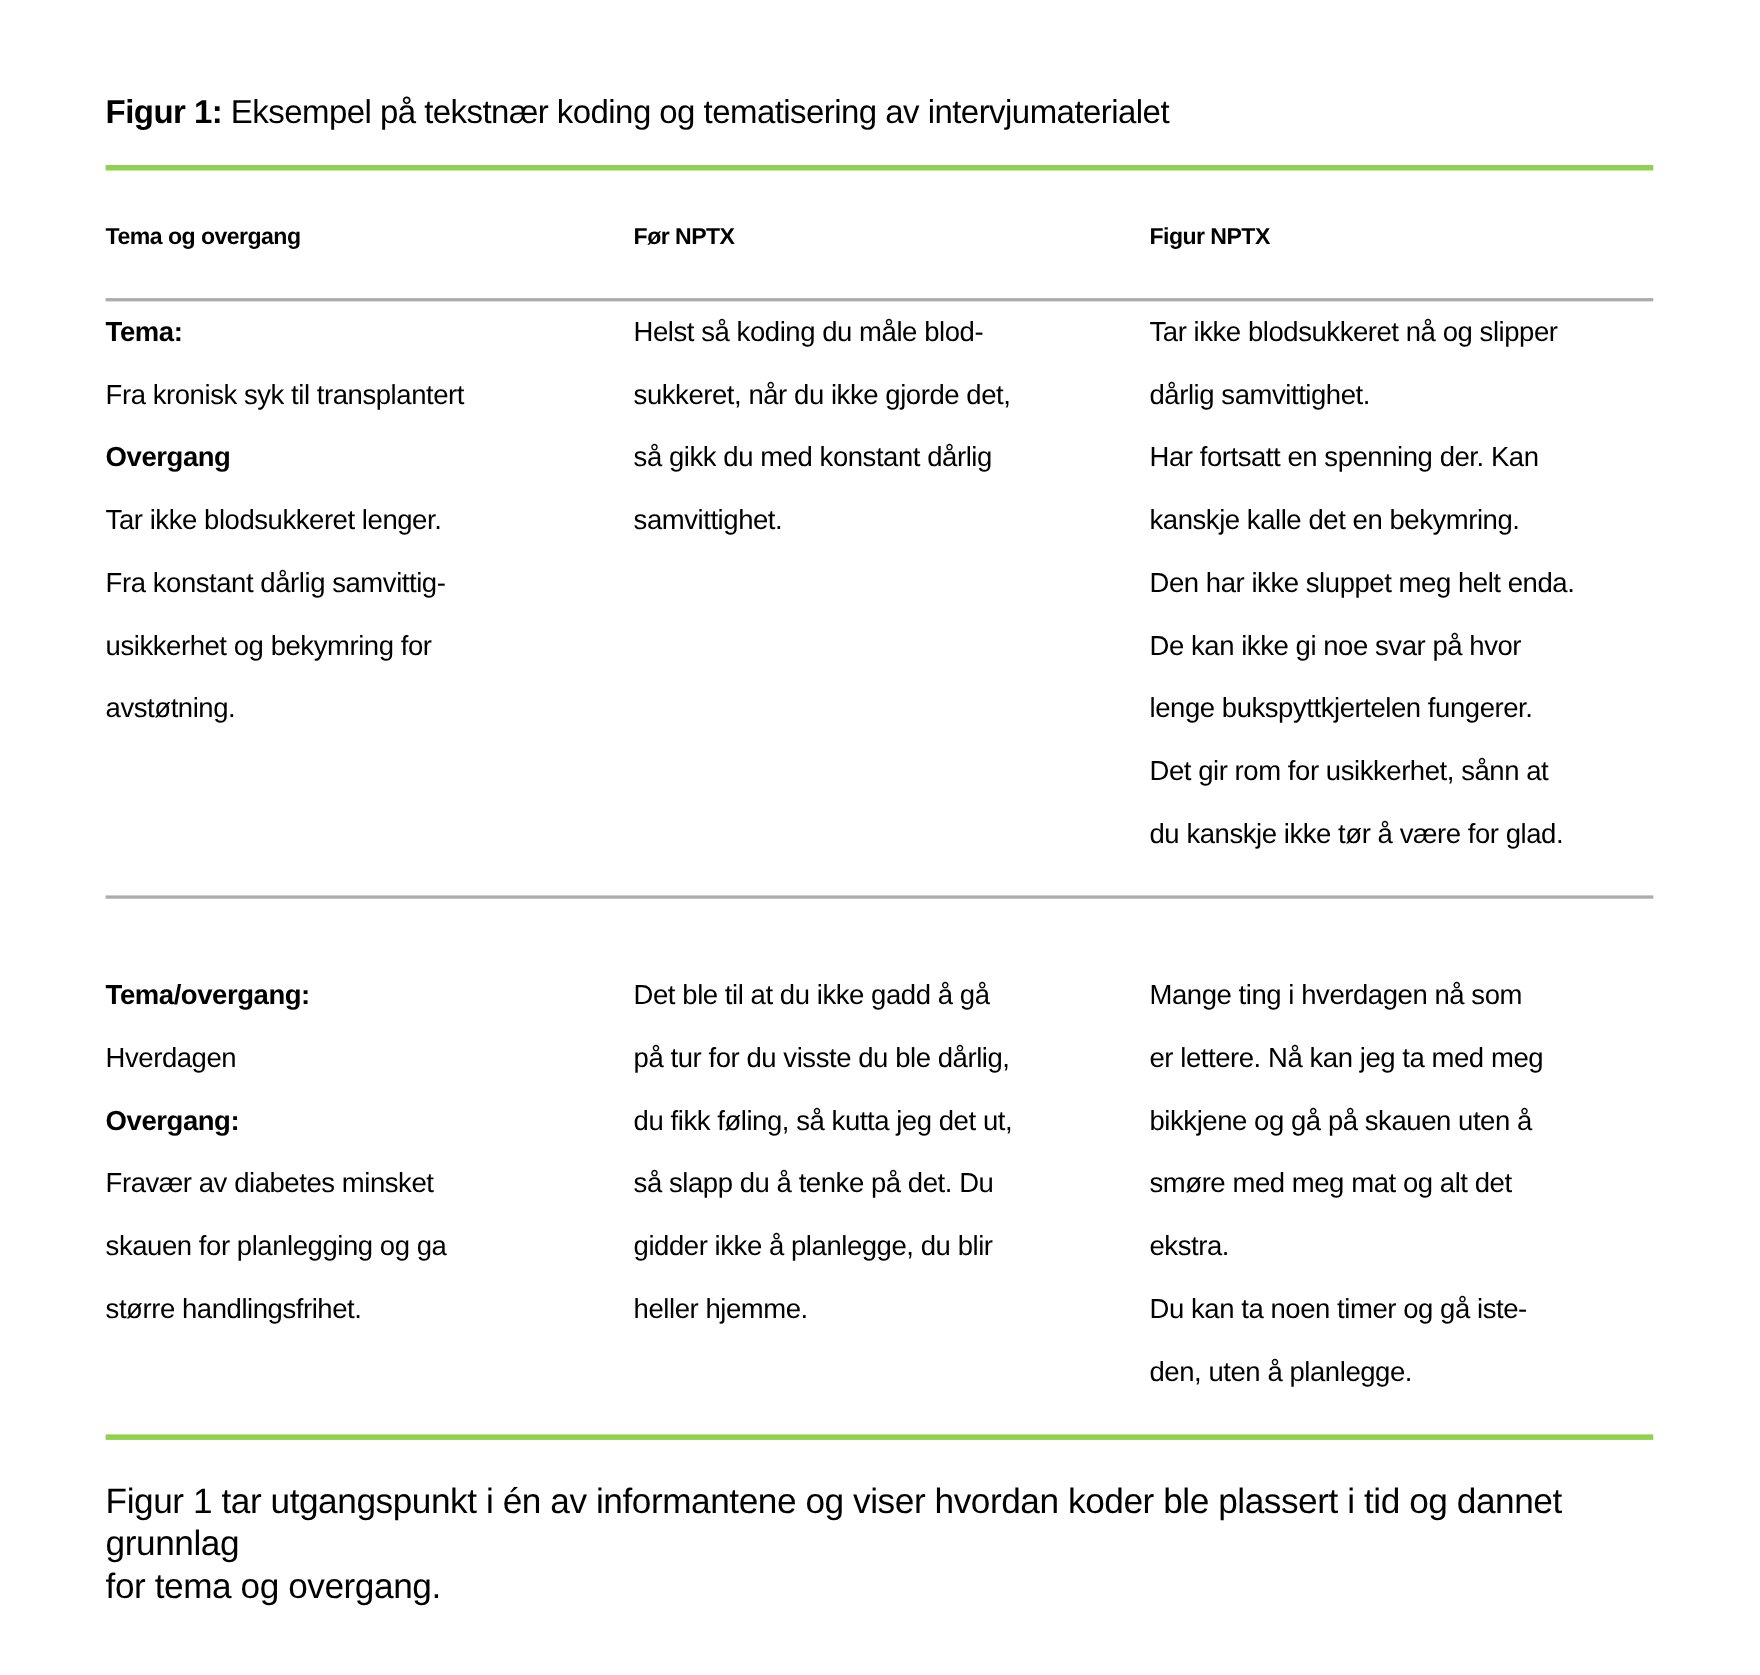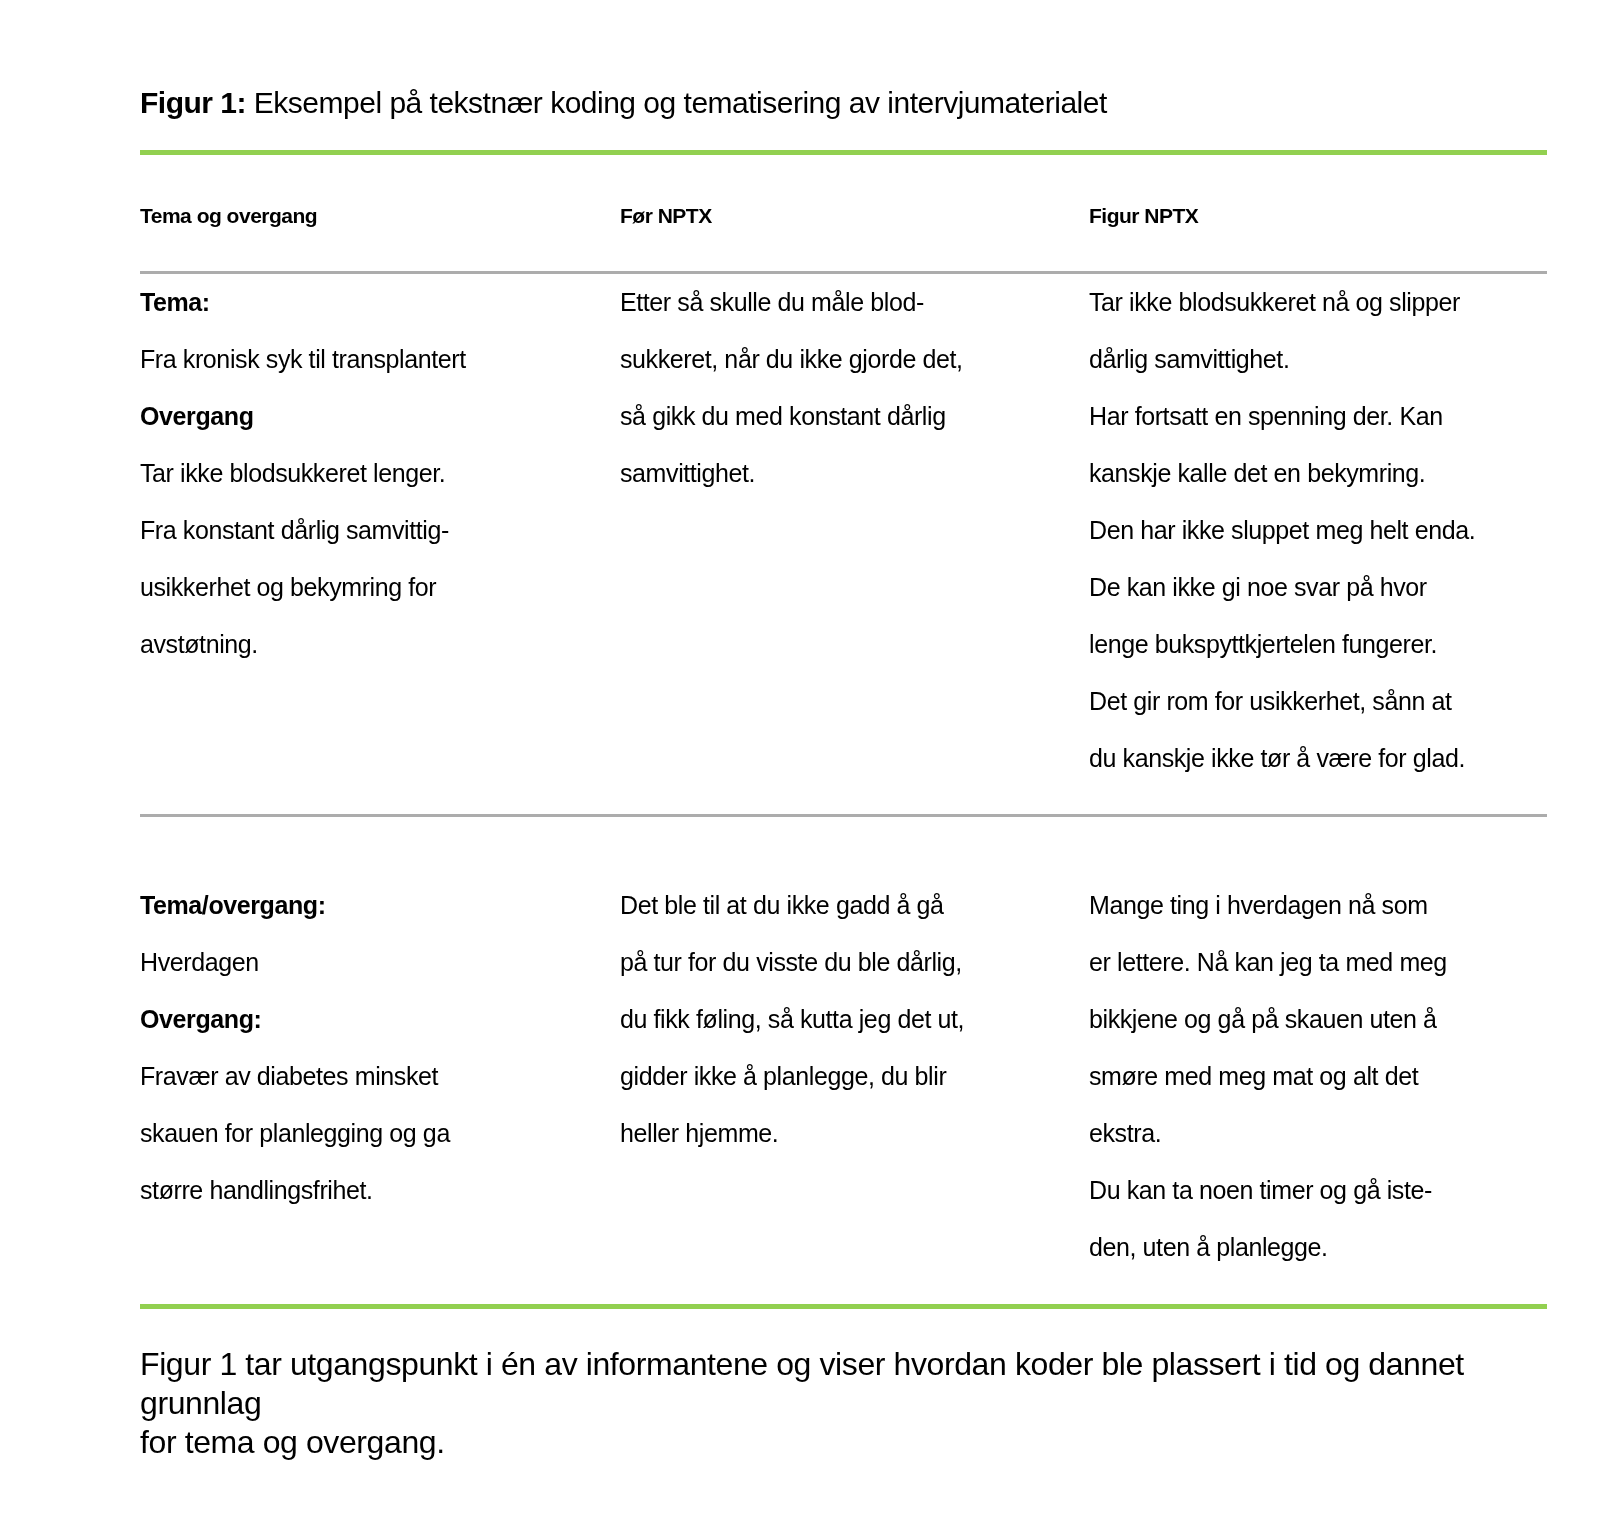--- a/index.html
+++ b/index.html
@@ -14,21 +14,20 @@
     width: 1600px;
     height: 1523px;
     background: #ffffff;
     overflow: hidden;
   }
   .content {
     position: absolute;
     left: 96px;
     top: 0;
     width: 1407px;
-    margin-left: 44px;
   }
   
   .figure-title {
     margin-top: 85px;
     height: 36px;
     font-size: 30px;
     line-height: 36px;
     letter-spacing: -0.5px;
     white-space: nowrap;
   }
@@ -98,21 +97,21 @@
       <div class="cell col1">
         <div class="line b">Tema:</div>
         <div class="line">Fra kronisk syk til transplantert</div>
         <div class="line b">Overgang</div>
         <div class="line">Tar ikke blodsukkeret lenger.</div>
         <div class="line">Fra konstant dårlig samvittig-</div>
         <div class="line">usikkerhet og bekymring for</div>
         <div class="line">avstøtning.</div>
       </div>
       <div class="cell col2">
-        <div class="line">Etter så skulle du måle blod-</div>
+        <div class="line">Helst så koding du måle blod-</div>
         <div class="line">sukkeret, når du ikke gjorde det,</div>
         <div class="line">så gikk du med konstant dårlig</div>
         <div class="line">samvittighet.</div>
       </div>
       <div class="cell col3">
         <div class="line">Tar ikke blodsukkeret nå og slipper</div>
         <div class="line">dårlig samvittighet.</div>
         <div class="line">Har fortsatt en spenning der. Kan</div>
         <div class="line">kanskje kalle det en bekymring.</div>
         <div class="line">Den har ikke sluppet meg helt enda.</div>
@@ -131,20 +130,21 @@
         <div class="line">Hverdagen</div>
         <div class="line b">Overgang:</div>
         <div class="line">Fravær av diabetes minsket</div>
         <div class="line">skauen for planlegging og ga</div>
         <div class="line">større handlingsfrihet.</div>
       </div>
       <div class="cell col2">
         <div class="line">Det ble til at du ikke gadd å gå</div>
         <div class="line">på tur for du visste du ble dårlig,</div>
         <div class="line">du fikk føling, så kutta jeg det ut,</div>
+        <div class="line">så slapp du å tenke på det. Du</div>
         <div class="line">gidder ikke å planlegge, du blir</div>
         <div class="line">heller hjemme.</div>
       </div>
       <div class="cell col3">
         <div class="line">Mange ting i hverdagen nå som</div>
         <div class="line">er lettere. Nå kan jeg ta med meg</div>
         <div class="line">bikkjene og gå på skauen uten å</div>
         <div class="line">smøre med meg mat og alt det</div>
         <div class="line">ekstra.</div>
         <div class="line">Du kan ta noen timer og gå iste-</div>

